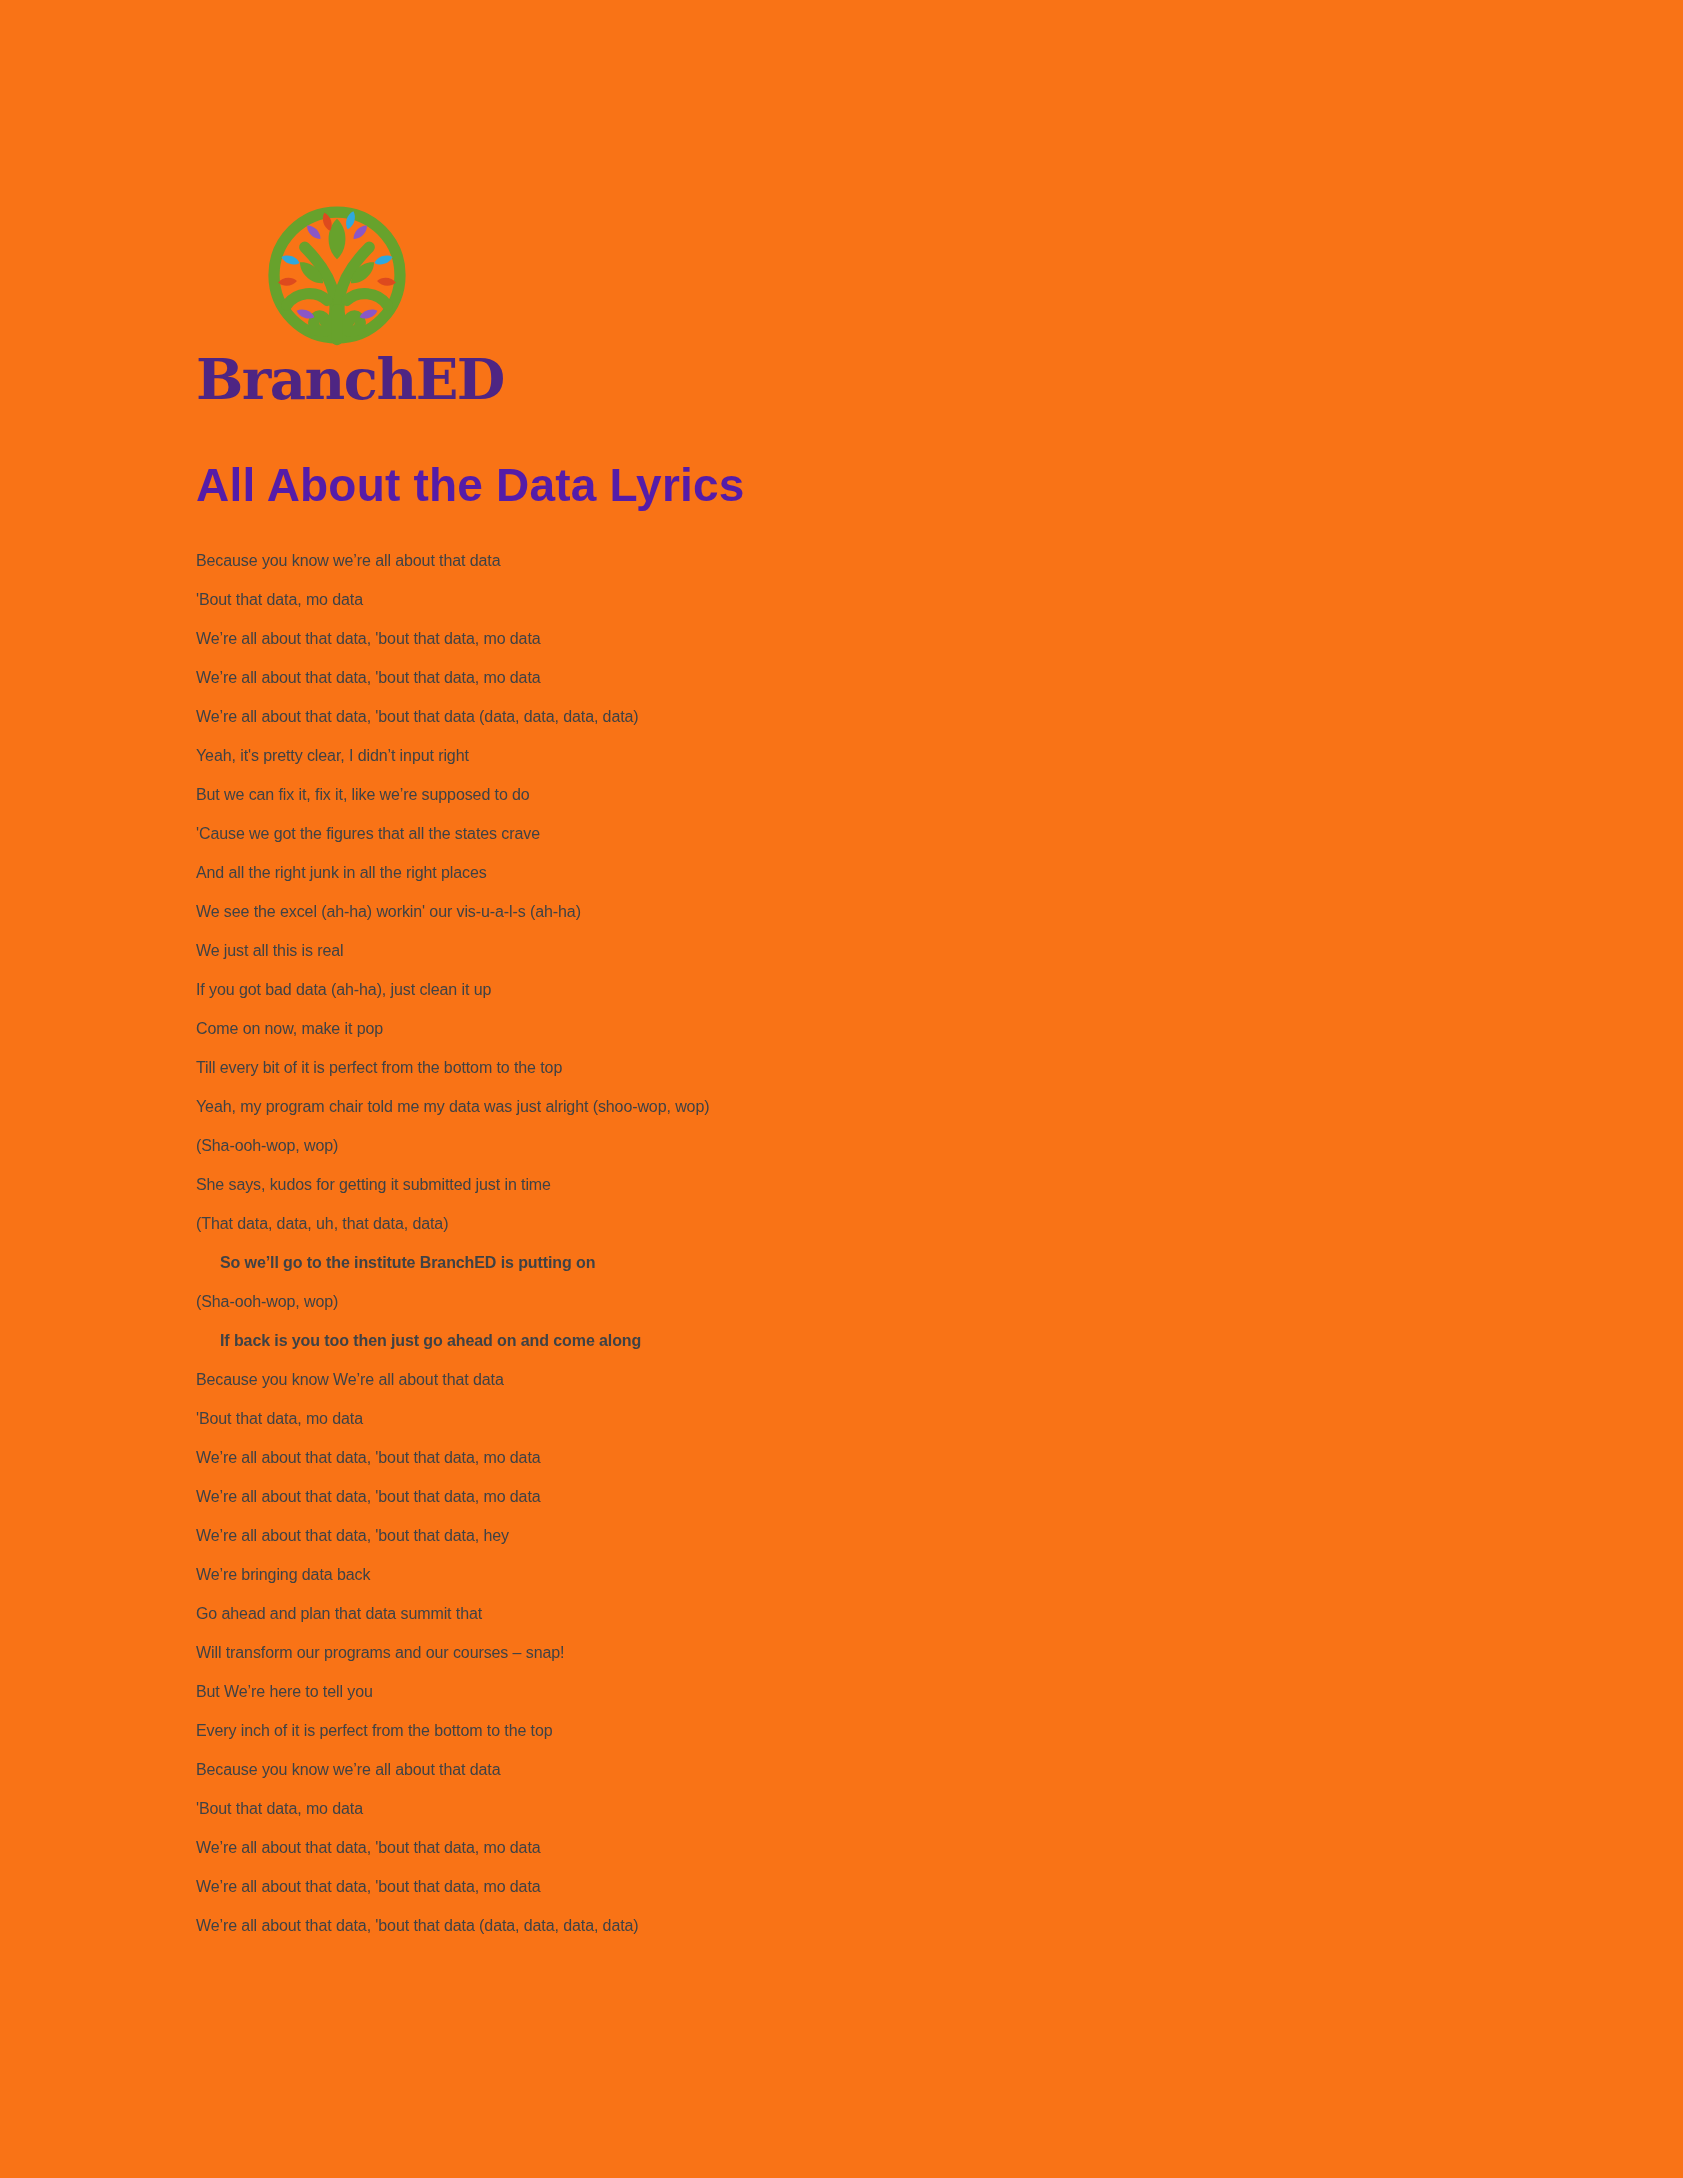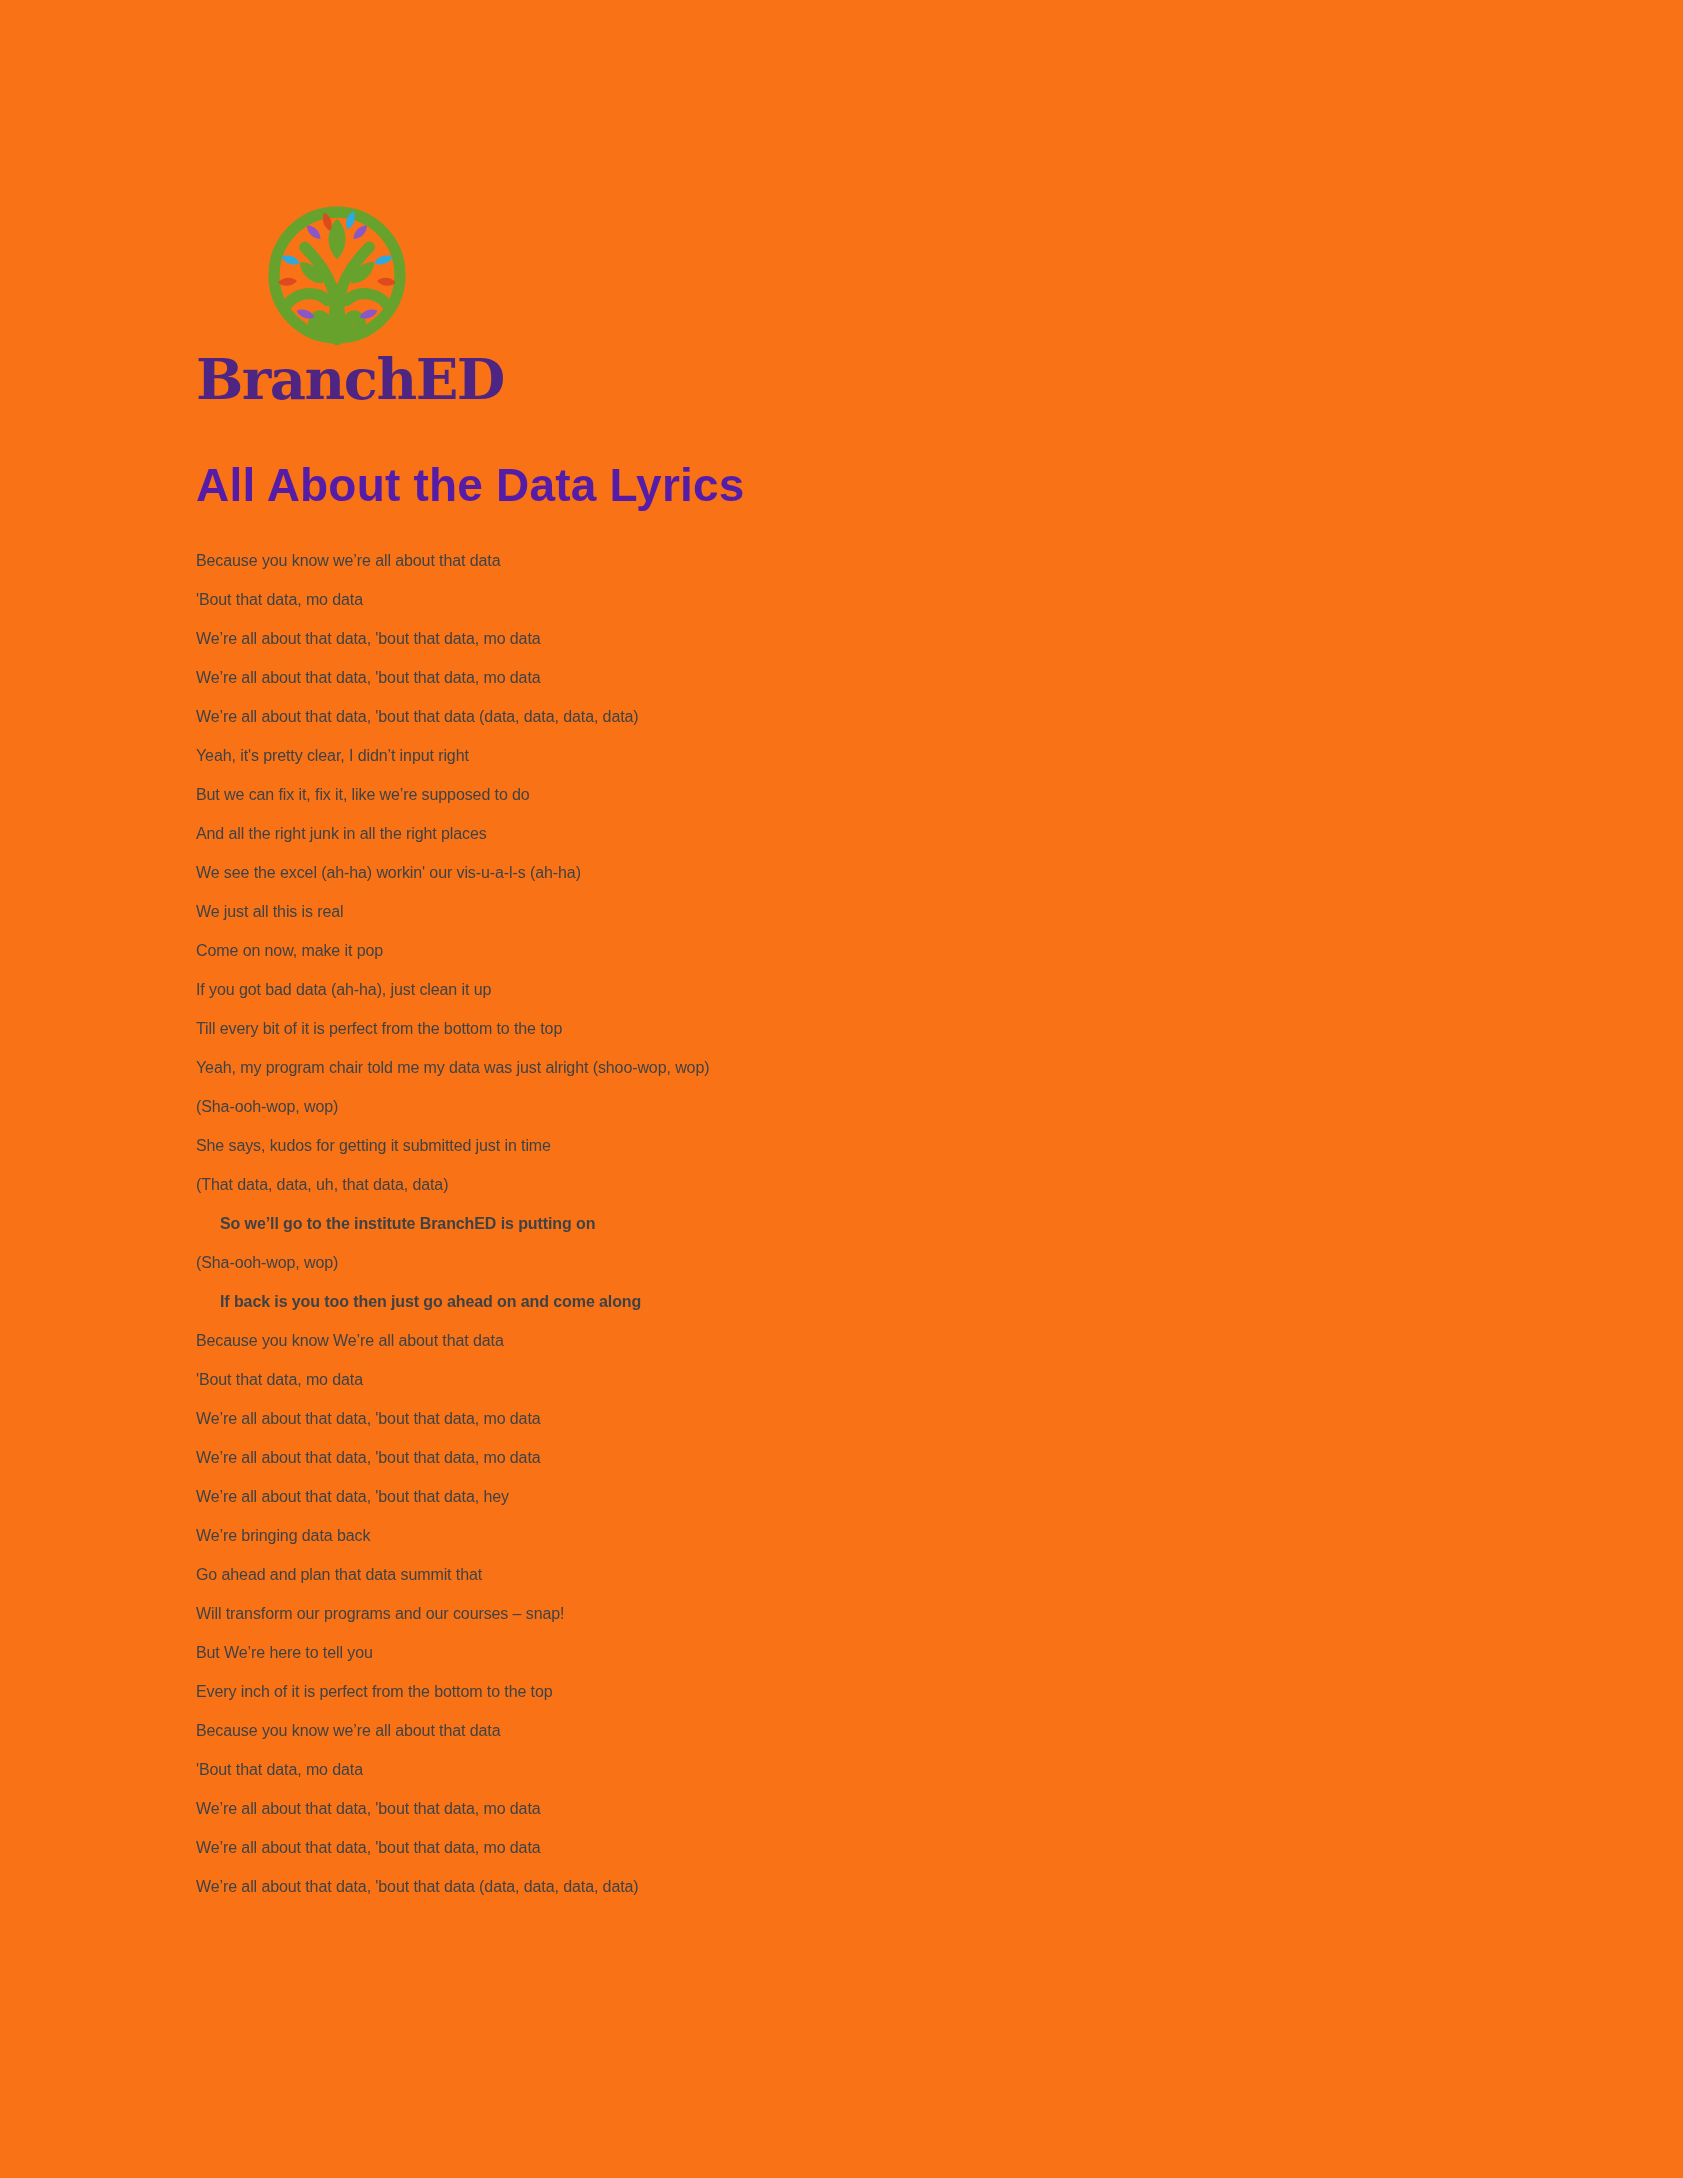--- a/index.html
+++ b/index.html
@@ -112,25 +112,26 @@
     <h1 class="page-title">All About the Data Lyrics</h1>
 
     <div class="lyrics">
         <div class="lyric-line">Because you know we’re all about that data</div>
         <div class="lyric-line">'Bout that data, mo data</div>
         <div class="lyric-line">We’re all about that data, 'bout that data, mo data</div>
         <div class="lyric-line">We’re all about that data, 'bout that data, mo data</div>
         <div class="lyric-line">We’re all about that data, 'bout that data (data, data, data, data)</div>
         <div class="lyric-line">Yeah, it's pretty clear, I didn’t input right</div>
         <div class="lyric-line">But we can fix it, fix it, like we’re supposed to do</div>
+        <div class="lyric-line">'Cause we got the figures that all the states crave</div>
         <div class="lyric-line">And all the right junk in all the right places</div>
         <div class="lyric-line">We see the excel (ah-ha) workin' our vis-u-a-l-s (ah-ha)</div>
         <div class="lyric-line">We just all this is real</div>
+        <div class="lyric-line">If you got bad data (ah-ha), just clean it up</div>
         <div class="lyric-line">Come on now, make it pop</div>
-        <div class="lyric-line">If you got bad data (ah-ha), just clean it up</div>
         <div class="lyric-line">Till every bit of it is perfect from the bottom to the top</div>
         <div class="lyric-line">Yeah, my program chair told me my data was just alright (shoo-wop, wop)</div>
         <div class="lyric-line">(Sha-ooh-wop, wop)</div>
         <div class="lyric-line">She says, kudos for getting it submitted just in time</div>
         <div class="lyric-line">(That data, data, uh, that data, data)</div>
         <div class="lyric-line bold">So we’ll go to the institute BranchED is putting on</div>
         <div class="lyric-line">(Sha-ooh-wop, wop)</div>
         <div class="lyric-line bold">If back is you too then just go ahead on and come along</div>
         <div class="lyric-line">Because you know We’re all about that data</div>
         <div class="lyric-line">'Bout that data, mo data</div>

